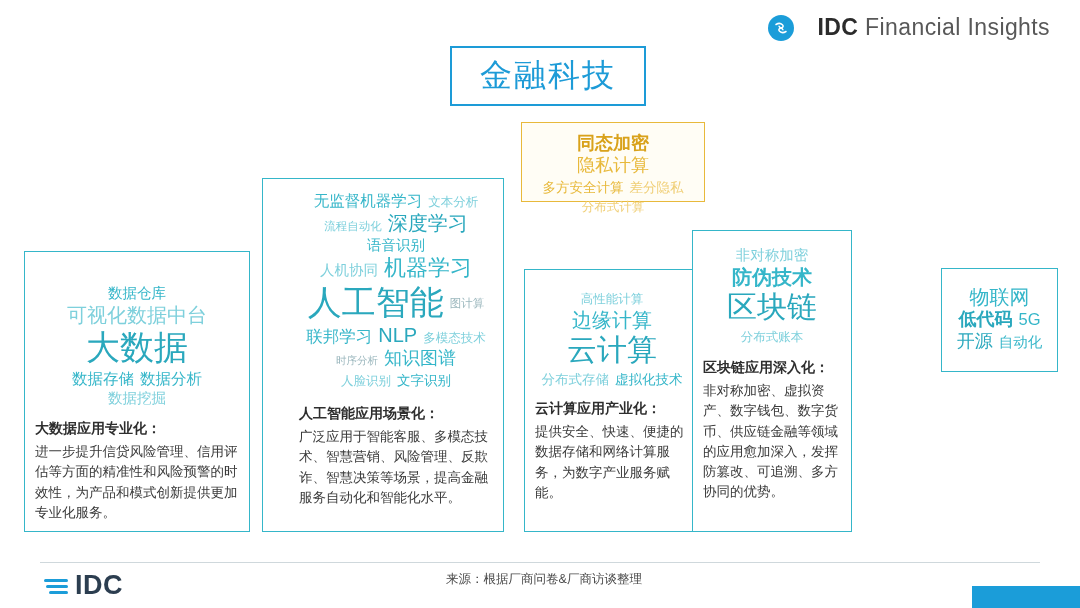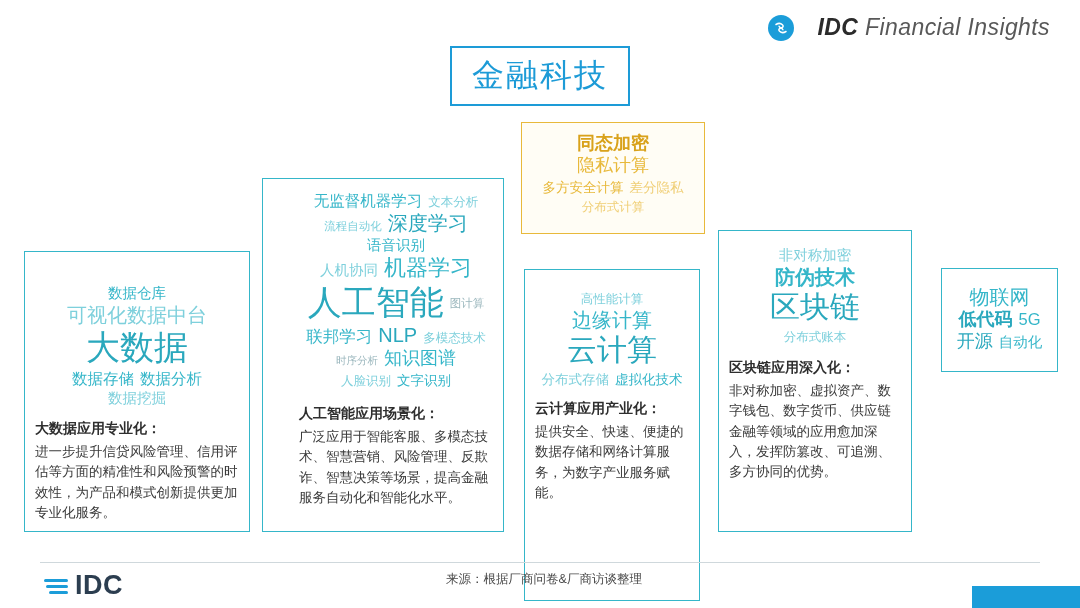--- a/index.html
+++ b/index.html
@@ -22,21 +22,20 @@
   }
 
   
   .brand {
     position: absolute;
     right: 30px;
     top: 14px;
     display: flex;
     align-items: center;
     gap: 23px;
-    font-style: italic;
   }
   .brand-logo {
     width: 26px; height: 26px;
     border-radius: 50%;
     background: #1b9dd9;
     display: flex;
     align-items: center;
     justify-content: center;
   }
   .brand-logo svg { display:block; }
@@ -53,21 +52,21 @@
   .brand-text .fi {
     font-weight: normal;
     color: #585858;
   }
 
   
   .main-title {
     position: absolute;
     left: 450px;
     top: 46px;
-    width: 180px;
+    width: 196px;
     height: 60px;
     border: 2px solid #1d9bd7;
     box-sizing: border-box;
     display: flex;
     align-items: center;
     justify-content: center;
     color: #1d9bd7;
     font-size: 32px;
     letter-spacing: 2px;
     font-weight: 500;
@@ -122,23 +121,23 @@
   .s20 { font-size: 20px; }
   .s22 { font-size: 22px; }
   .s26 { font-size: 18px; }
   .s30 { font-size: 30px; }
   .s34 { font-size: 34px; }
   .bold { font-weight: bold; }
 
   
   #card-bigdata    { left: 24px;  top: 251px; width: 226px; height: 281px; }
   #card-ai         { left: 262px; top: 178px; width: 242px; height: 354px; padding-left: 36px; }
-  #card-privacy    { left: 521px; top: 122px; width: 184px; height: 112px;  background:#fffdf5;}
-  #card-cloud      { left: 524px; top: 269px; width: 176px; height: 332px; }
-  #card-blockchain { left: 718px; top: 230px; width: 194px; height: 302px; }
+  #card-privacy    { left: 521px; top: 122px; width: 184px; height: 80px;  background:#fffdf5;}
+  #card-cloud      { left: 524px; top: 269px; width: 176px; height: 263px; }
+  #card-blockchain { left: 692px; top: 230px; width: 160px; height: 302px; }
   #card-iot        { left: 941px; top: 268px; width: 117px; height: 104px; }
 
   
   .footer-rule {
     position: absolute;
     left: 40px;
     right: 40px;
     top: 562px;
     height: 1px;
     background: #cfd8dc;

